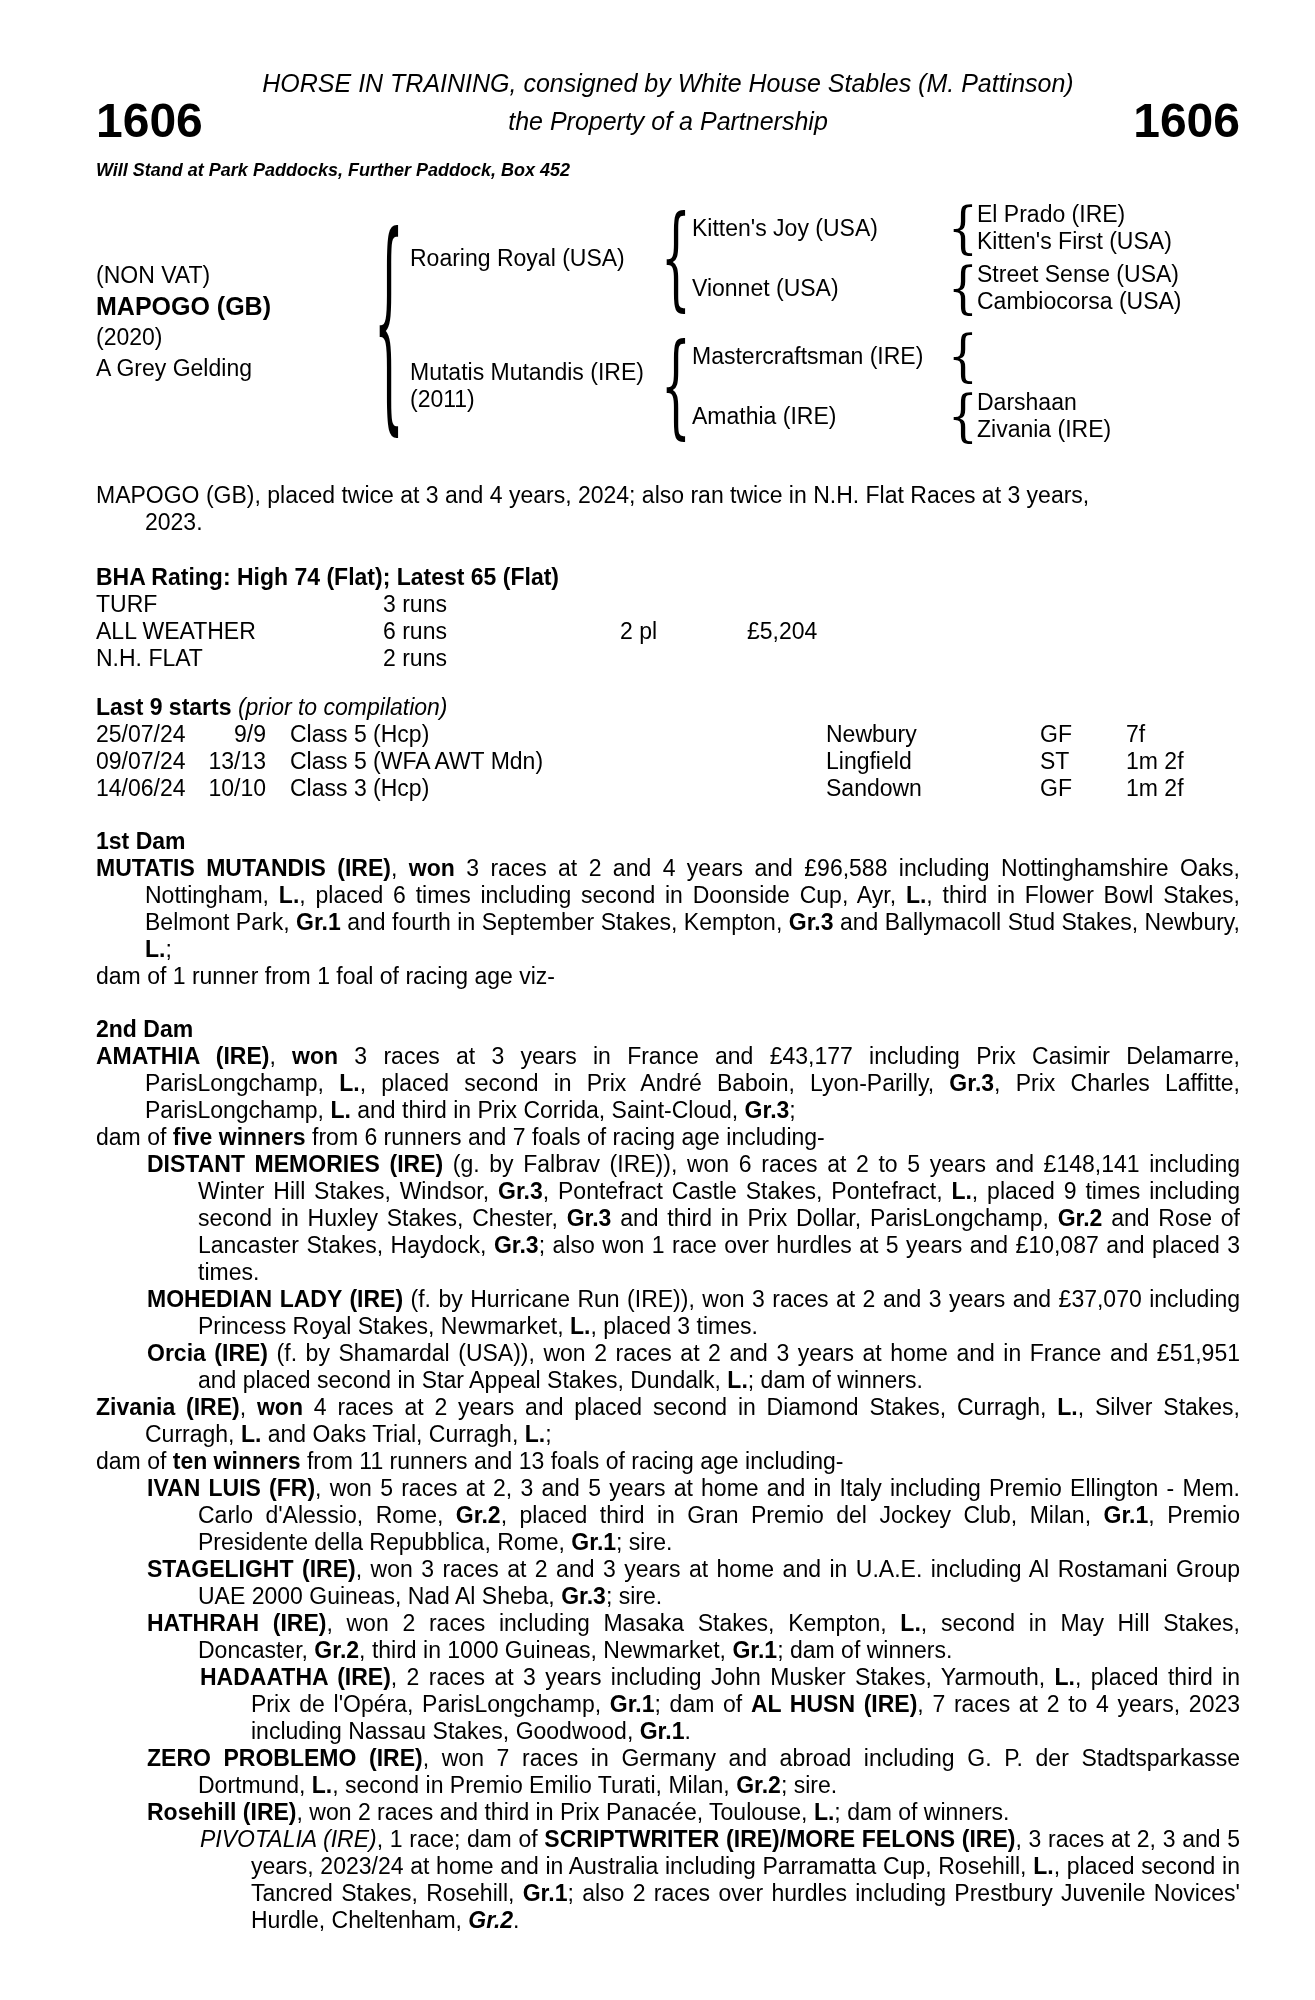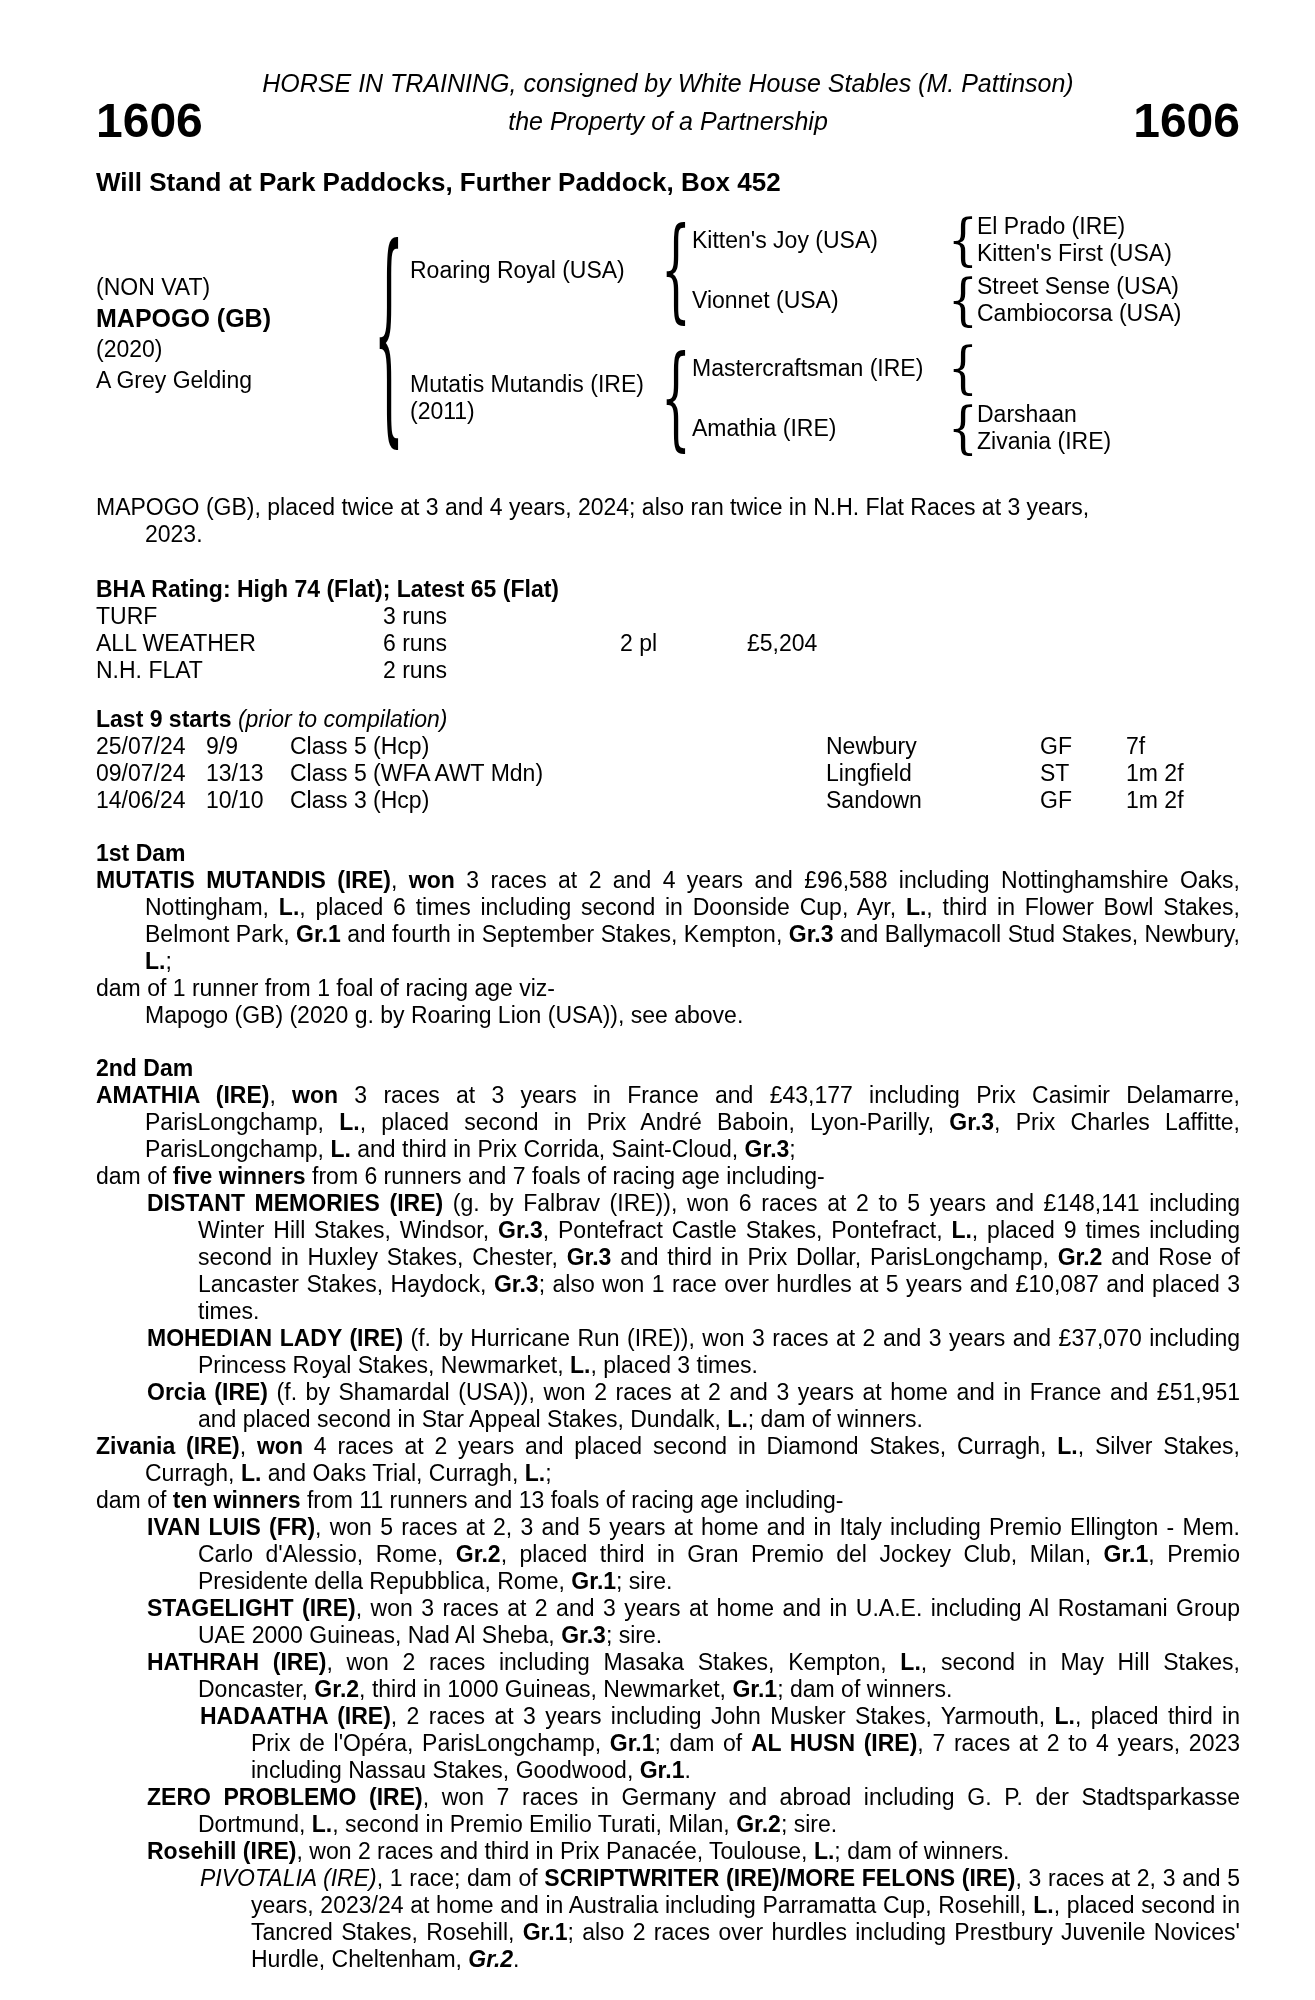--- a/index.html
+++ b/index.html
@@ -19,21 +19,21 @@
   .seg-b { font-weight:bold; }
   .seg-i { font-style:italic; }
   .seg-bi { font-weight:bold; font-style:italic; }
 
   
   .consignor { text-align:center; font-style:italic; font-size:25px; }
   .lot-row { display:flex; align-items:center; margin-top:0px;justify-content:flex-end; }
   .lot { font-weight:bold; font-size:48px; width:160px; line-height:48px; }
   .lot.right { text-align:right; }
   .property { flex:1; text-align:center; font-style:italic; font-size:25px; }
-  .stand { font-weight:bold; font-size:26px; margin-top:24px; }
+  .stand { font-weight:bold; font-size:18px; margin-top:12px;font-style:italic; }
 
   
   .pedigree { display:flex; align-items:center; margin-top:16px; margin-bottom:38px; }
   .horse-col { width:272px; line-height:31px; }
   .horse-name { font-weight:bold; font-size:25px; }
   .brace { font-family:"DejaVu Serif",serif; display:flex; align-items:center; justify-content:center; }
   .brace > span { display:inline-block; font-size:56px; line-height:1; }
   .brace-main  { width:42px; }  .brace-main  > span { transform:scaleY(4.1) scaleX(0.85); }
   .brace-parent{ width:32px; }  .brace-parent> span { transform:scaleY(2.0) scaleX(0.85); }
   .brace-gp    { width:28px; }  .brace-gp    > span { transform:scaleY(1.0) scaleX(0.85); }
@@ -53,21 +53,21 @@
   .off2  { padding-left:155px; text-indent:-51px; }
   .section-heading { font-weight:bold; margin-top:26px; }
 
   .bha-heading { font-weight:bold; margin-top:28px; }
   .bha-row { display:grid; grid-template-columns:287px 237px 127px 1fr; }
 
   .starts-heading { margin-top:22px; }
   .starts-heading .h-b { font-weight:bold; }
   .starts-heading .h-i { font-style:italic; }
   .starts-row { display:grid; grid-template-columns:110px 60px 24px 536px 214px 86px 1fr; }
-  .starts-pos { text-align:left; }
+  .starts-pos { text-align:right; }
 </style>
 </head>
 <body>
 
 <div class="page">
 
   <div class="consignor">HORSE IN TRAINING, consigned by White House Stables (M. Pattinson)</div>
   <div class="lot-row">
     <div class="lot">1606</div>
     <div class="property">the Property of a Partnership</div>
@@ -200,21 +200,20 @@
       <div>Class 3 (Hcp)</div>
       <div>Sandown</div>
       <div>GF</div>
       <div>1m 2f</div>
     </div>
   </div>
 
   <div class="section-heading">1st Dam</div>
   <div class="para hang1"><span class="seg-b">MUTATIS MUTANDIS (IRE)</span><span>, </span><span class="seg-b">won</span><span> 3 races at 2 and 4 years and £96,588 including Nottinghamshire Oaks, Nottingham, </span><span class="seg-b">L.</span><span>, placed 6 times including second in Doonside Cup, Ayr, </span><span class="seg-b">L.</span><span>, third in Flower Bowl Stakes, Belmont Park, </span><span class="seg-b">Gr.1</span><span> and fourth in September Stakes, Kempton, </span><span class="seg-b">Gr.3</span><span> and Ballymacoll Stud Stakes, Newbury, </span><span class="seg-b">L.</span><span>;</span></div>
   <div class="para"><span>dam of 1 runner from 1 foal of racing age viz-</span></div>
-  <div class="para ind1"><span>Mapogo (GB) (2020 g. by Roaring Lion (USA)), see above.</span></div>
 
   <div class="section-heading">2nd Dam</div>
   <div class="para hang1"><span class="seg-b">AMATHIA (IRE)</span><span>, </span><span class="seg-b">won</span><span> 3 races at 3 years in France and £43,177 including Prix Casimir Delamarre, ParisLongchamp, </span><span class="seg-b">L.</span><span>, placed second in Prix André Baboin, Lyon-Parilly, </span><span class="seg-b">Gr.3</span><span>, Prix Charles Laffitte, ParisLongchamp, </span><span class="seg-b">L.</span><span> and third in Prix Corrida, Saint-Cloud, </span><span class="seg-b">Gr.3</span><span>;</span></div>
   <div class="para"><span>dam of </span><span class="seg-b">five winners</span><span> from 6 runners and 7 foals of racing age including-</span></div>
   <div class="para off1"><span class="seg-b">DISTANT MEMORIES (IRE)</span><span> (g. by Falbrav (IRE)), won 6 races at 2 to 5 years and £148,141 including Winter Hill Stakes, Windsor, </span><span class="seg-b">Gr.3</span><span>, Pontefract Castle Stakes, Pontefract, </span><span class="seg-b">L.</span><span>, placed 9 times including second in Huxley Stakes, Chester, </span><span class="seg-b">Gr.3</span><span> and third in Prix Dollar, ParisLongchamp, </span><span class="seg-b">Gr.2</span><span> and Rose of Lancaster Stakes, Haydock, </span><span class="seg-b">Gr.3</span><span>; also won 1 race over hurdles at 5 years and £10,087 and placed 3 times.</span></div>
   <div class="para off1"><span class="seg-b">MOHEDIAN LADY (IRE)</span><span> (f. by Hurricane Run (IRE)), won 3 races at 2 and 3 years and £37,070 including Princess Royal Stakes, Newmarket, </span><span class="seg-b">L.</span><span>, placed 3 times.</span></div>
   <div class="para off1"><span class="seg-b">Orcia (IRE)</span><span> (f. by Shamardal (USA)), won 2 races at 2 and 3 years at home and in France and £51,951 and placed second in Star Appeal Stakes, Dundalk, </span><span class="seg-b">L.</span><span>; dam of winners.</span></div>
 
   <div class="para hang1"><span class="seg-b">Zivania (IRE)</span><span>, </span><span class="seg-b">won</span><span> 4 races at 2 years and placed second in Diamond Stakes, Curragh, </span><span class="seg-b">L.</span><span>, Silver Stakes, Curragh, </span><span class="seg-b">L.</span><span> and Oaks Trial, Curragh, </span><span class="seg-b">L.</span><span>;</span></div>
   <div class="para"><span>dam of </span><span class="seg-b">ten winners</span><span> from 11 runners and 13 foals of racing age including-</span></div>

